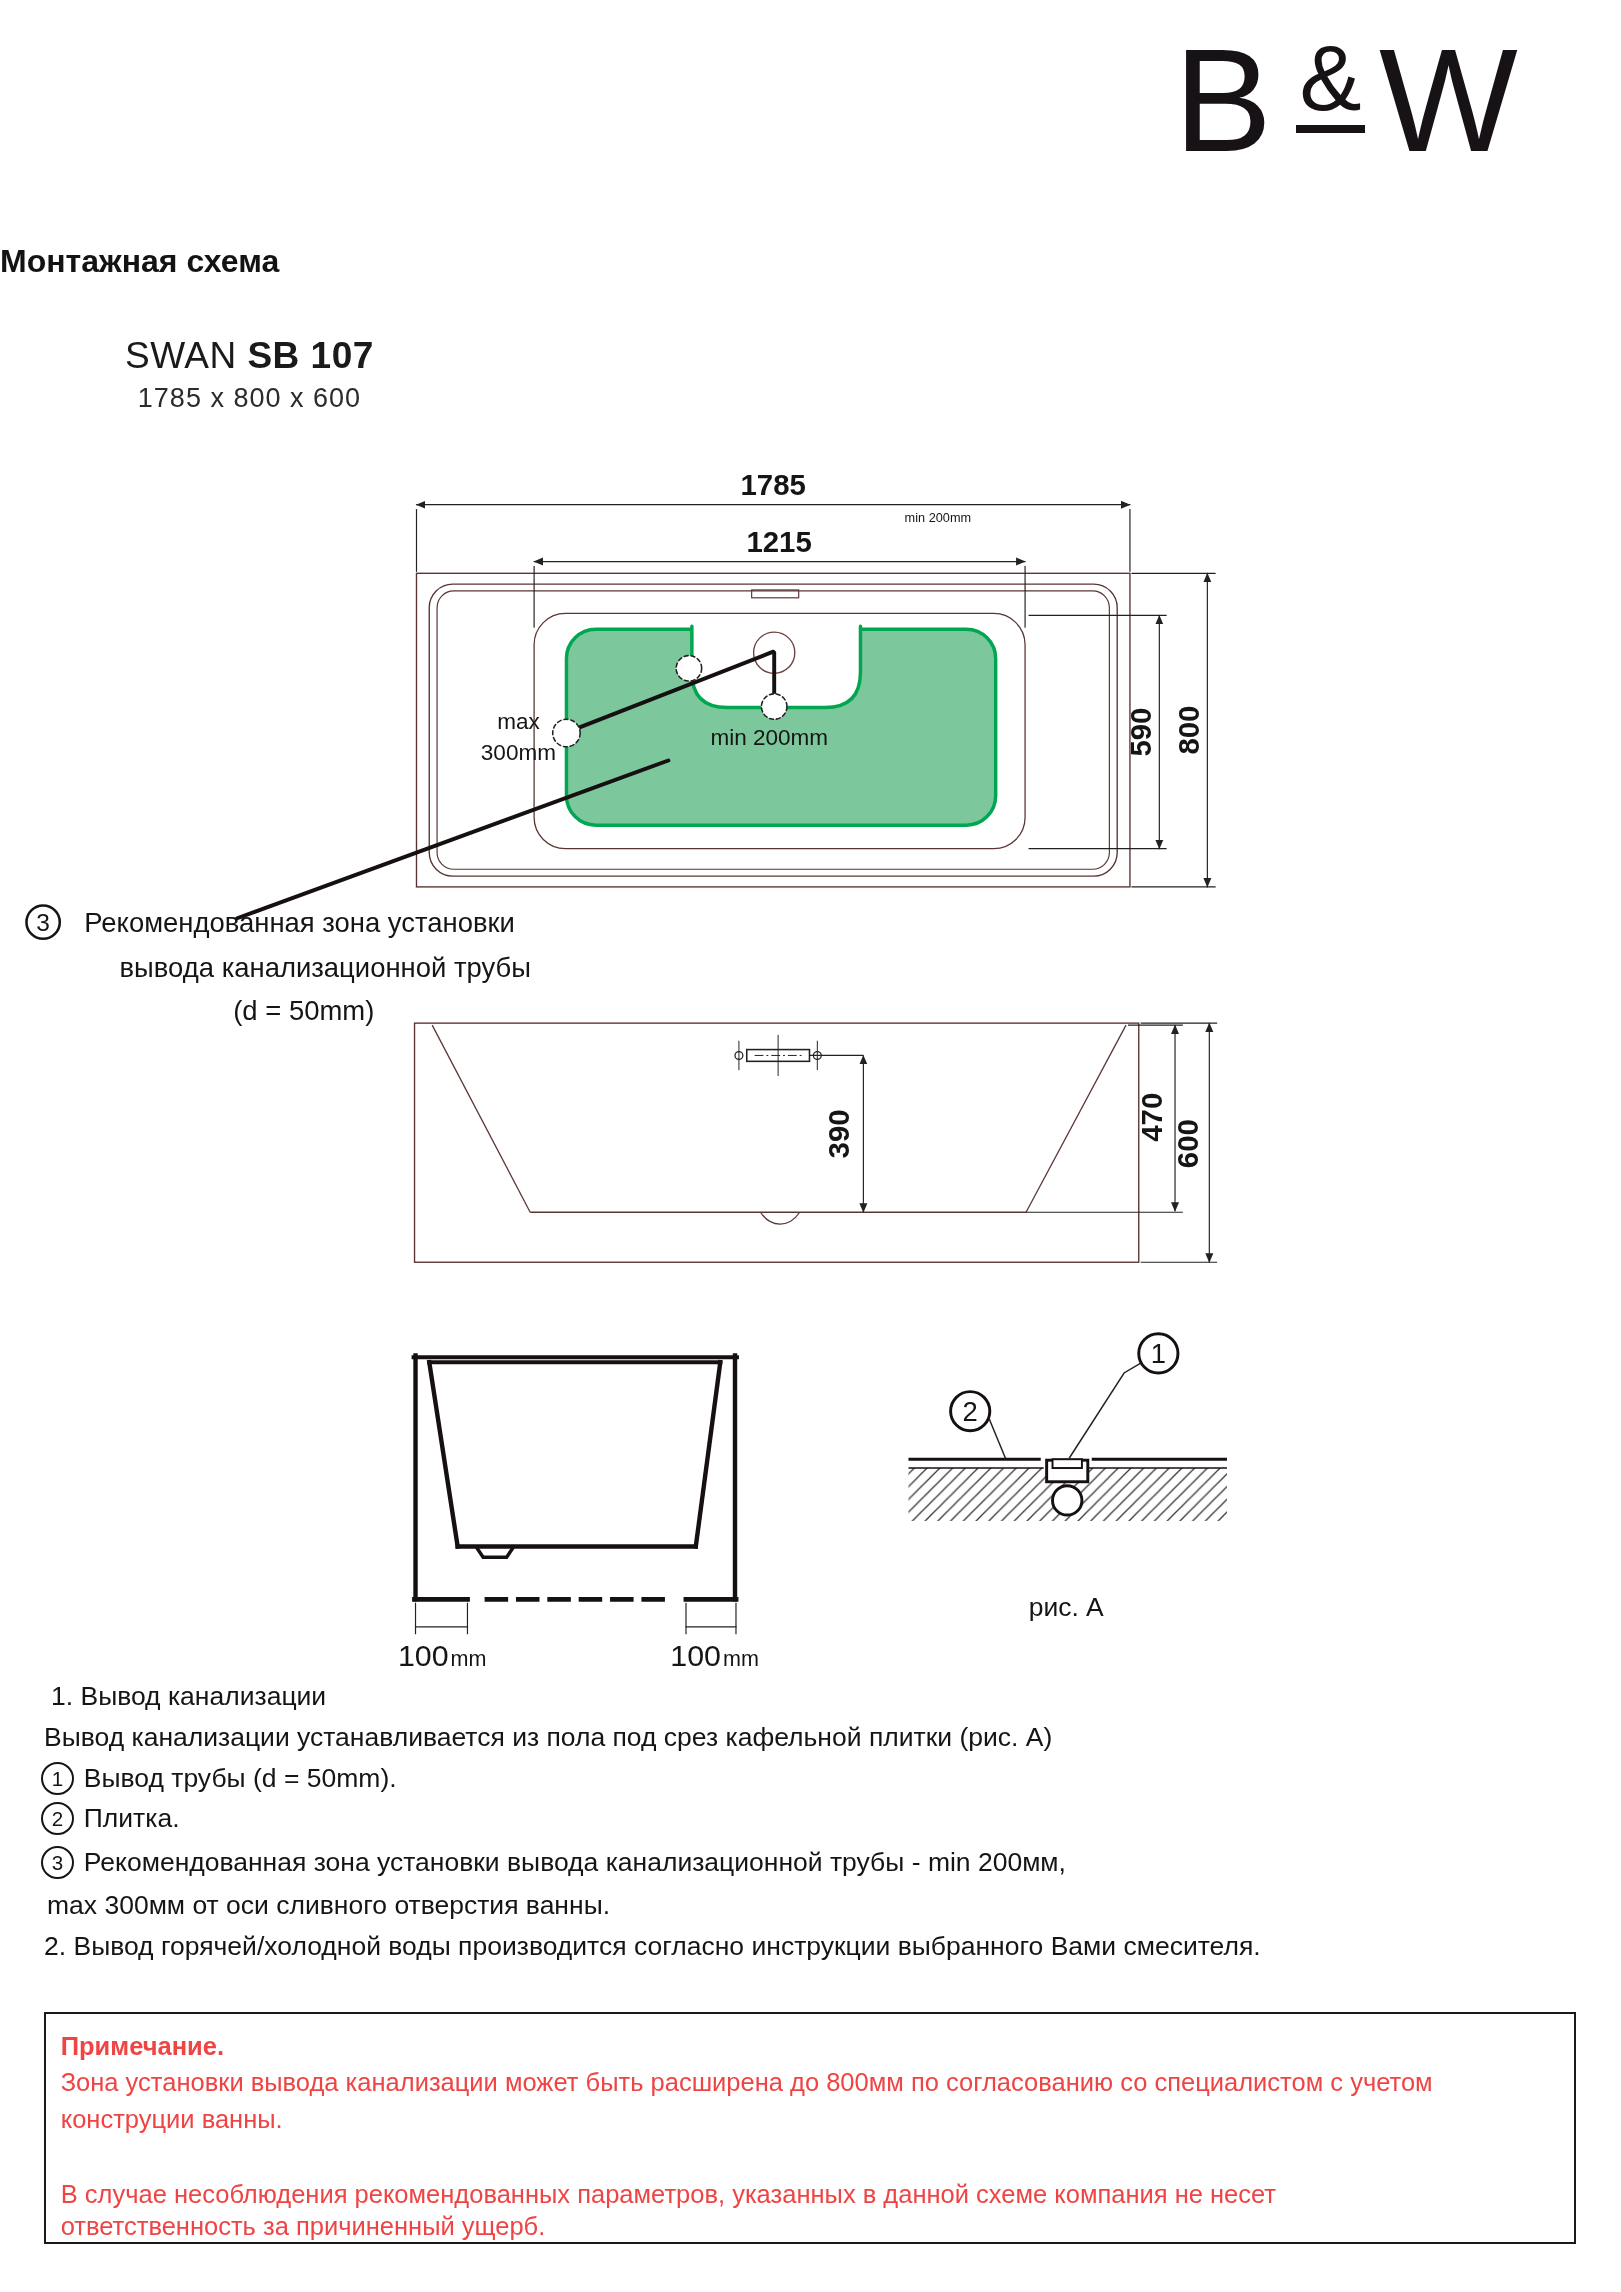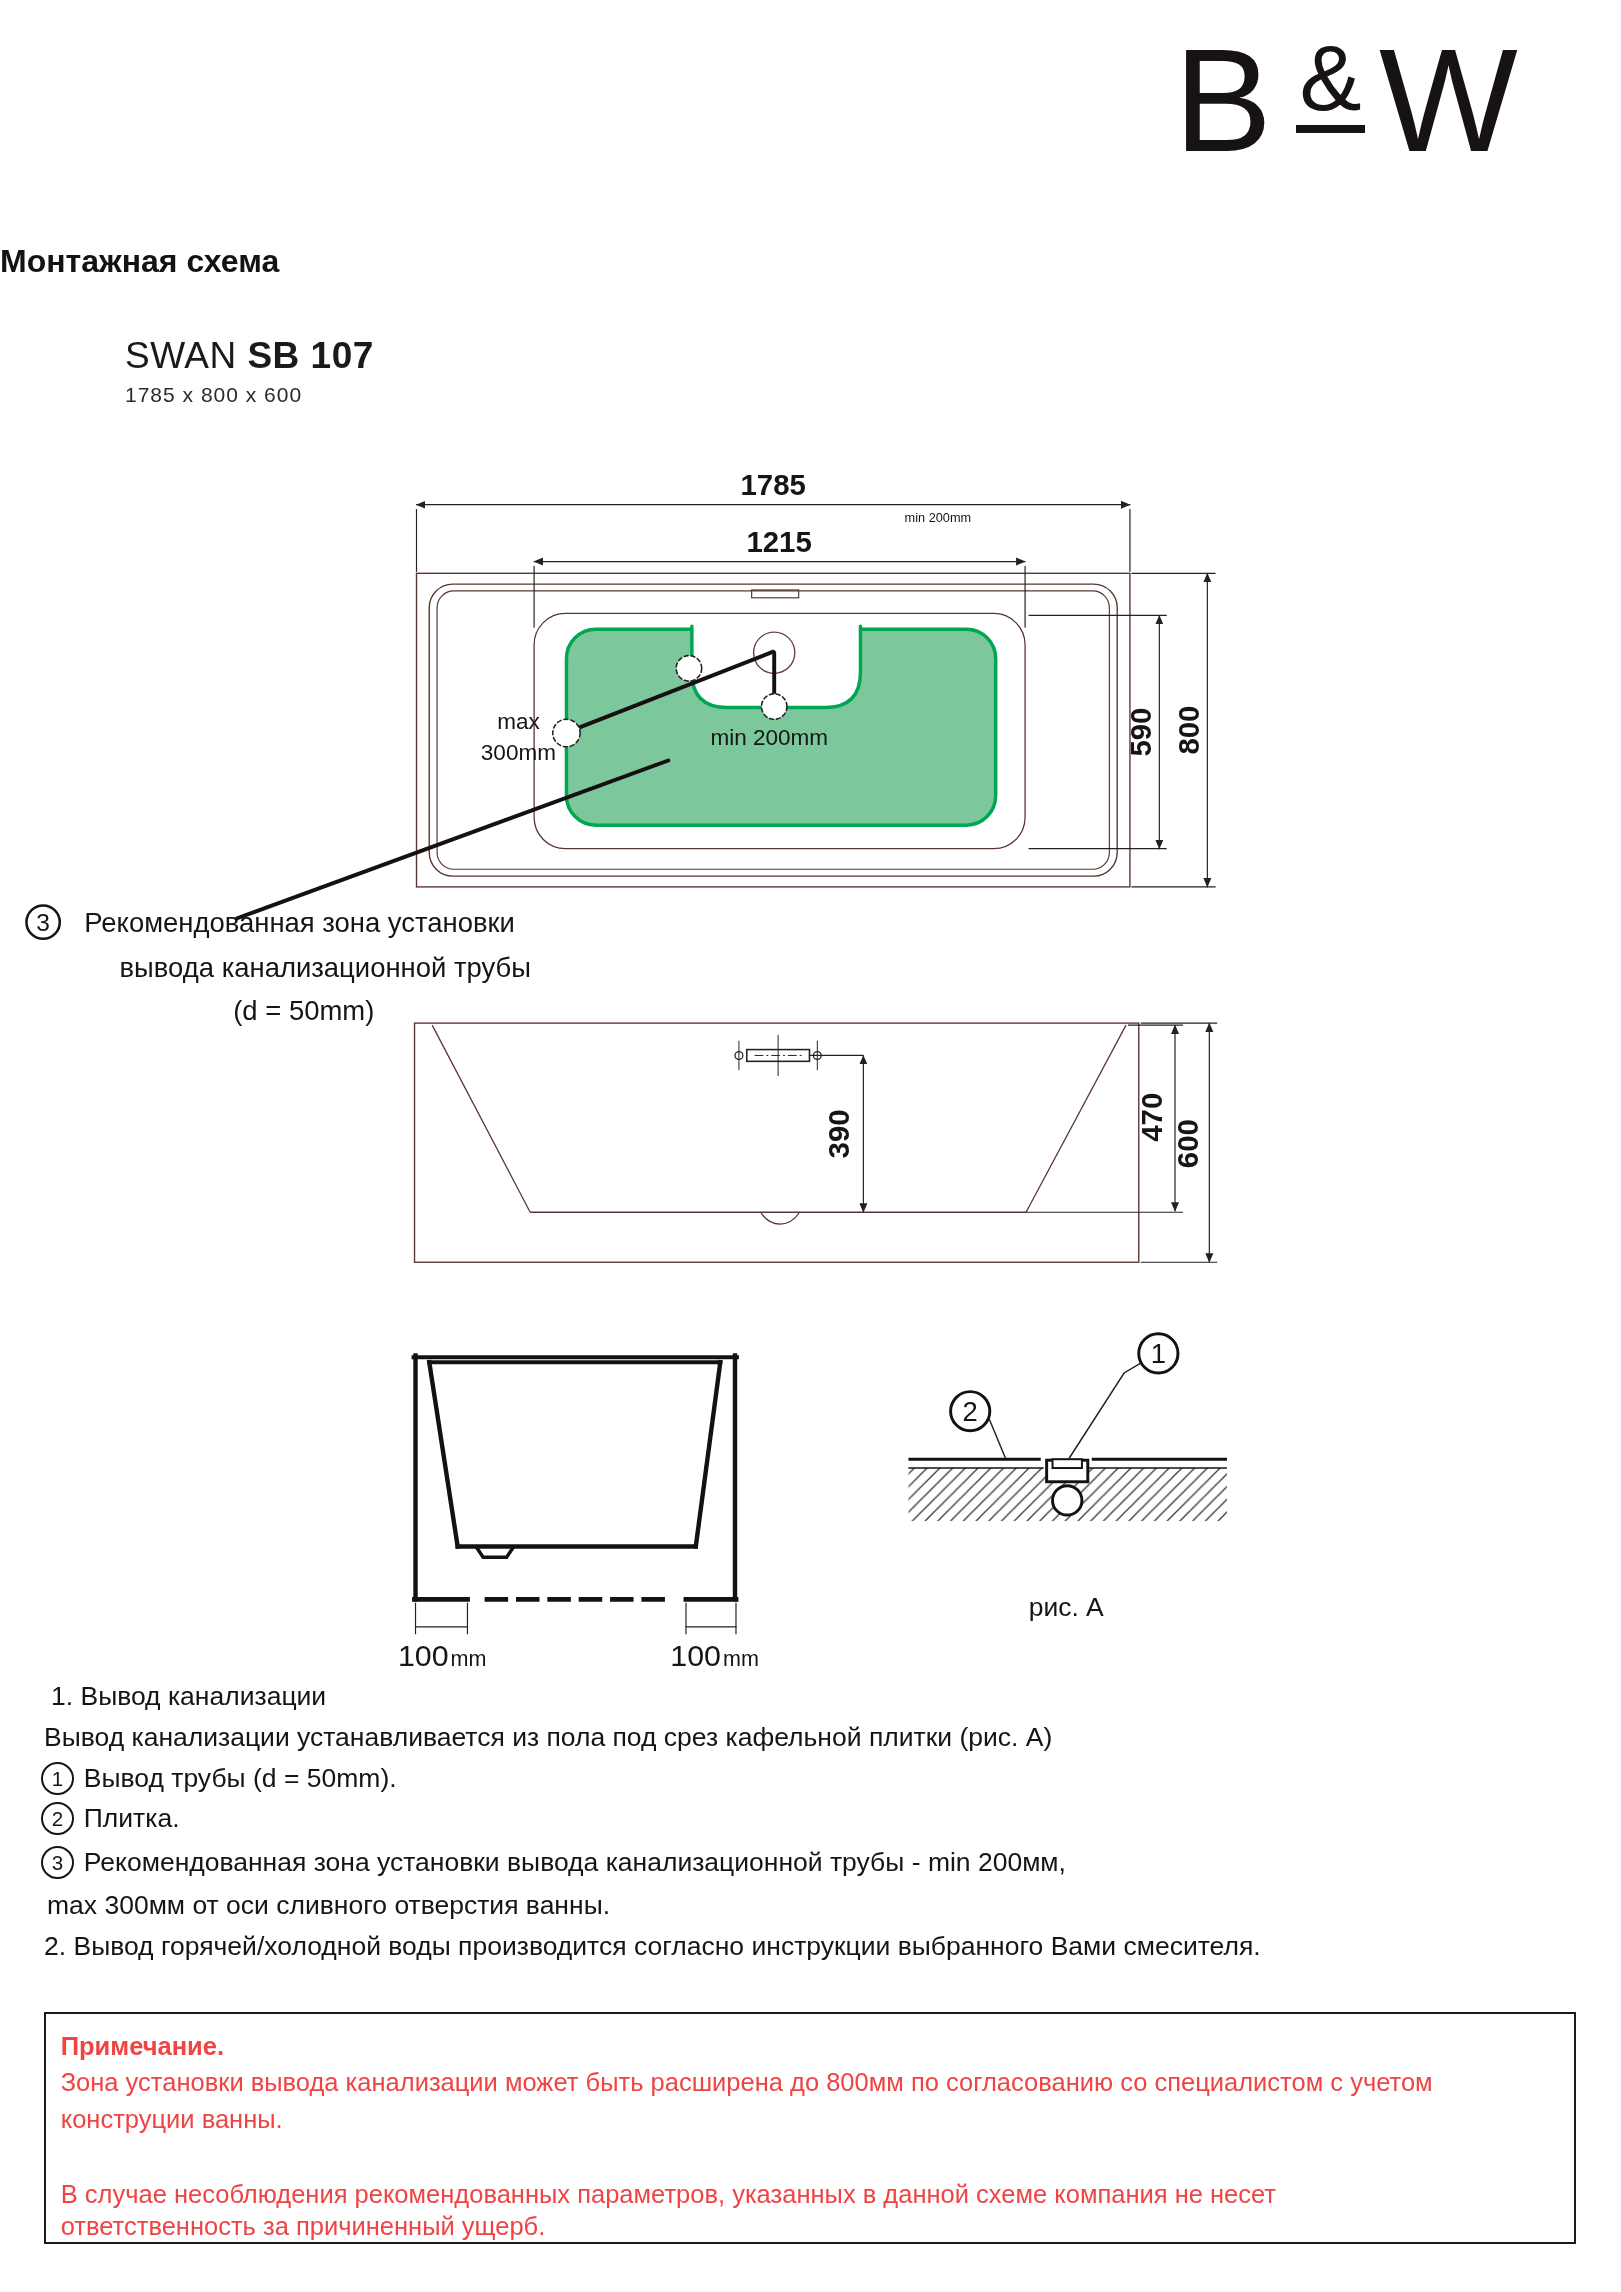--- a/index.html
+++ b/index.html
@@ -4,24 +4,24 @@
 <style>
   html,body{margin:0;padding:0;background:#ffffff;}
   body{width:1621px;height:2293px;position:relative;font-family:"Liberation Sans",sans-serif;color:#111;overflow:hidden;}
   .abs{position:absolute;}
   
   .logo{position:absolute;left:1174px;top:39px;display:flex;align-items:flex-start;color:#171215;}
   .logo .big{font-size:147px;line-height:123px;font-weight:400;letter-spacing:-2px;}
   .logo .amp{font-size:93px;line-height:78px;font-weight:400;margin:0 13.7px 0 25.5px;border-bottom:8.8px solid #171215;padding:0 3.9px 7.8px 3.9px;}
   
   .doc-title{position:absolute;left:0;top:243px;width:1621px;text-align:left;font-size:32px;font-weight:600;color:#131313;}
-  .product{position:absolute;left:125px;top:335px;}
+  .product{position:absolute;left:125px;top:335px;text-align:center;}
   .product .name{font-size:37px;color:#1a1a1a;letter-spacing:0.5px;}
   .product .name b{font-weight:700;}
-  .product .size{font-size:21px;color:#2b2b2b;margin-top:5.9px;letter-spacing:1px;}
+  .product .size{font-size:27px;color:#2b2b2b;margin-top:5.9px;letter-spacing:1px;}
   
   .note-line{position:absolute;font-size:26.5px;color:#151515;white-space:nowrap;display:flex;align-items:center;}
   .cnum{display:inline-flex;align-items:center;justify-content:center;width:29px;height:29px;border:2.5px solid #151515;border-radius:50%;font-size:20.6px;margin-right:9.8px;flex:0 0 auto;}
   .note-box{position:absolute;left:44px;top:2012px;width:1532px;height:232px;border:2px solid #1a1a1a;box-sizing:border-box;}
   .nb-line{position:absolute;left:14.7px;font-size:25.5px;color:#ef4444;white-space:nowrap;}
   .nb-title{font-weight:700;}
   svg text{font-family:"Liberation Sans",sans-serif;fill:#151515;}
   .dimtxt{font-weight:700;font-size:30px;}
   .smalltxt{font-size:13px;}
   .zonetxt{font-size:23px;}

